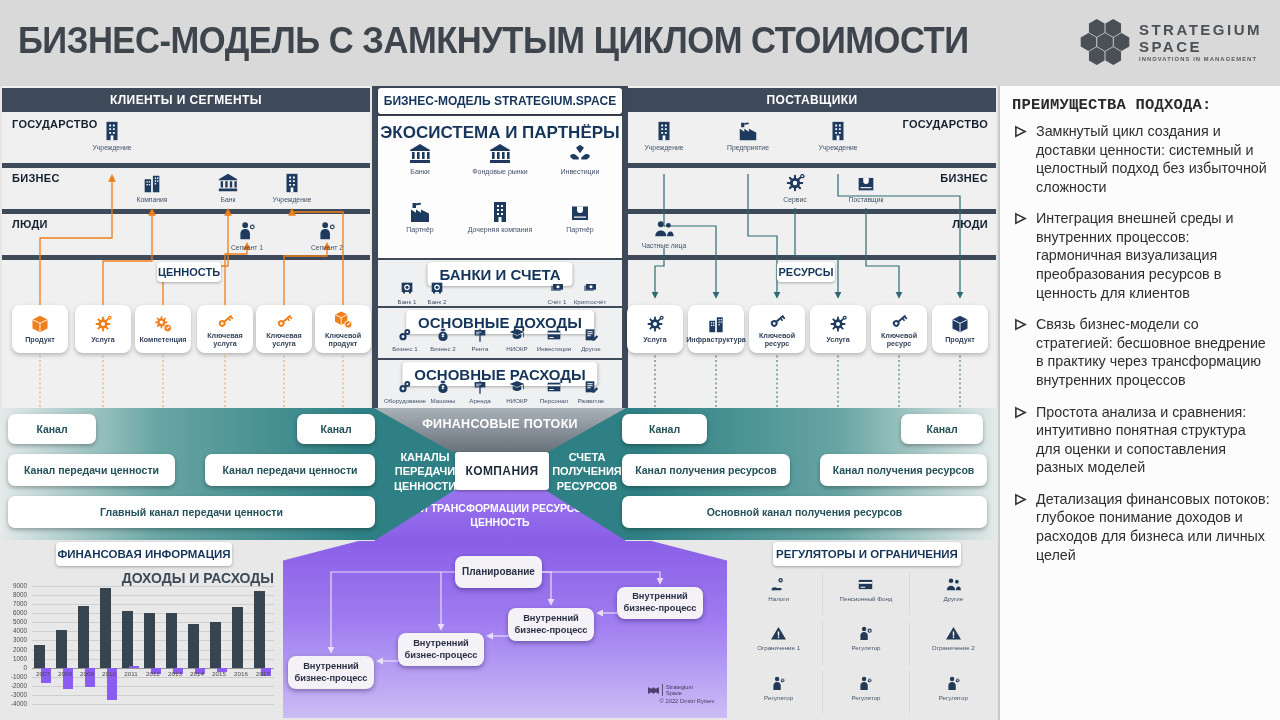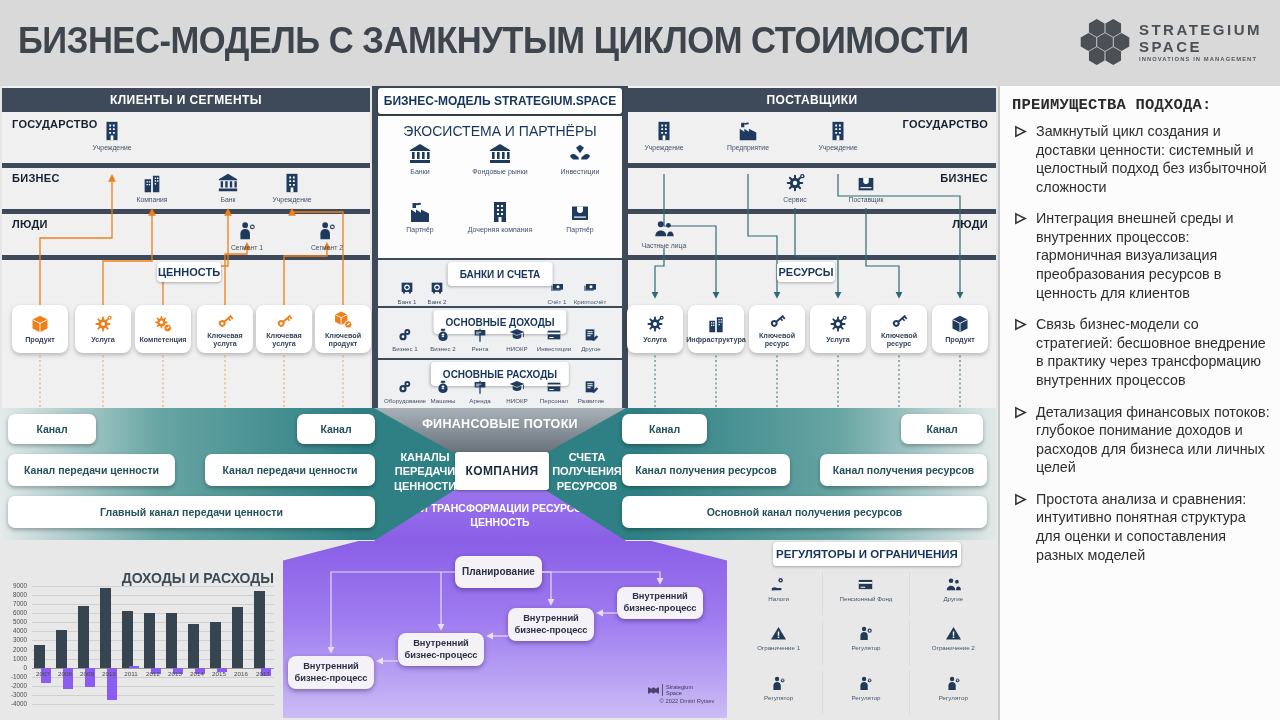--- a/index.html
+++ b/index.html
@@ -21,26 +21,26 @@
   .sep{position:absolute;height:5px;background:#3e4a59;}
   .hdrbar{position:absolute;top:2px;height:24px;background:#3e4a59;color:#fff;font-size:12px;font-weight:700;display:flex;align-items:center;justify-content:center;letter-spacing:.4px;}
   .cfime{position:absolute;left:372px;top:0;width:256px;height:326px;background:#3e4a59;}
   .cwhite{position:absolute;left:378px;top:2px;width:244px;height:26px;background:#fff;border-radius:3px;box-shadow:0 1px 3px rgba(0,0,0,.35);color:#16355a;font-weight:800;font-size:12px;display:flex;align-items:center;justify-content:center;}
   .row-label{position:absolute;font-size:11px;font-weight:800;color:#15202e;letter-spacing:.3px;}
   .itm{position:absolute;width:72px;display:flex;flex-direction:column;align-items:center;gap:2px;color:#1e3a5f;}
   .itm svg{width:22px;height:22px;flex:none;}
   .itm .lbl{font-size:6.8px;color:#41526b;text-align:center;line-height:1.2;width:100%;}
   .pill{position:absolute;background:#fff;border-radius:4px;box-shadow:0 1px 3px rgba(0,0,0,.3);color:#16355a;font-weight:800;display:flex;align-items:center;justify-content:center;}
   .sec{position:absolute;left:378px;width:244px;background:#eef0f2;}
-  .sec .pill{left:50%;transform:translateX(-50%);top:2px;height:16px;font-size:10px;padding:4px 12px;white-space:nowrap;}
+  .sec .pill{left:50%;transform:translateX(-50%);top:2px;height:16px;font-size:15px;padding:4px 12px;white-space:nowrap;}
   .sec .itm{width:44px;}
   .sec .itm svg{width:16px;height:16px;}
   .sec .itm .lbl{font-size:6.2px;}
   .eco{position:absolute;left:378px;top:30px;width:244px;height:142px;background:#fdfdfd;}
-  .eco-title{position:absolute;left:0;top:7px;width:100%;text-align:center;color:#16355a;font-weight:400;font-size:14px;}
+  .eco-title{position:absolute;left:0;top:7px;width:100%;text-align:center;color:#16355a;font-weight:700;font-size:17px;}
   .eco .itm{width:80px;}
   .eco .itm svg{width:24px;height:24px;}
   .eco .itm .lbl{font-size:7px;}
 
   .vcard{position:absolute;width:56px;height:48px;background:#fff;border-radius:8px;box-shadow:0 2px 4px rgba(0,0,0,.25);display:flex;flex-direction:column;align-items:center;justify-content:center;gap:2px;padding:2px 1px;box-sizing:border-box;}
   .vcard svg{width:20px;height:20px;}
   .vcard .lbl{font-size:7.2px;color:#35455c;text-align:center;line-height:1.15;font-weight:700;}
   #vals .vcard svg{color:#ef7f1a;}
   #ress .vcard svg{color:#1e3a5f;}
 
@@ -677,20 +677,21 @@
     <div class="chbox" style="left:8px;top:368px;width:167px;height:32px;">Канал передачи ценности</div>
     <div class="chbox" style="left:205px;top:368px;width:170px;height:32px;">Канал передачи ценности</div>
     <div class="chbox" style="left:8px;top:410px;width:367px;height:32px;">Главный канал передачи ценности</div>
     <div class="chbox" style="left:622px;top:328px;width:85px;height:30px;">Канал</div>
     <div class="chbox" style="left:901px;top:328px;width:82px;height:30px;">Канал</div>
     <div class="chbox" style="left:622px;top:368px;width:168px;height:32px;">Канал получения ресурсов</div>
     <div class="chbox" style="left:820px;top:368px;width:167px;height:32px;">Канал получения ресурсов</div>
     <div class="chbox" style="left:622px;top:410px;width:365px;height:32px;">Основной канал получения ресурсов</div>
 
     <div id="fin">
+      <div class="pill fin-pill">ФИНАНСОВАЯ ИНФОРМАЦИЯ</div>
       <div id="chart-title">ДОХОДЫ И РАСХОДЫ</div>
       <div id="chart-ylab">
           <div class="yl" style="top: 114px;">-4000</div>
           <div class="yl" style="top: 104.923px;">-3000</div>
           <div class="yl" style="top: 95.8462px;">-2000</div>
           <div class="yl" style="top: 86.7692px;">-1000</div>
           <div class="yl" style="top: 77.6923px;">0</div>
           <div class="yl" style="top: 68.6154px;">1000</div>
           <div class="yl" style="top: 59.5385px;">2000</div>
           <div class="yl" style="top: 50.4615px;">3000</div>
@@ -870,24 +871,24 @@
           <svg width="13" height="13" viewBox="0 0 14 14">
             <polygon points="2,2 12,7 2,12" fill="none" stroke="#333" stroke-width="1.7"></polygon>
           </svg>
           <span class="btxt">Связь бизнес-модели со стратегией: бесшовное внедрение в практику через трансформацию внутренних процессов</span>
         </div>
 
         <div class="blt">
           <svg width="13" height="13" viewBox="0 0 14 14">
             <polygon points="2,2 12,7 2,12" fill="none" stroke="#333" stroke-width="1.7"></polygon>
           </svg>
-          <span class="btxt">Детализация финансовых потоков: глубокое понимание доходов и расходов для бизнеса или личных целей</span>
+          <span class="btxt">Простота анализа и сравнения: интуитивно понятная структура для оценки и сопоставления разных моделей</span>
         </div>
 
         <div class="blt">
           <svg width="13" height="13" viewBox="0 0 14 14">
             <polygon points="2,2 12,7 2,12" fill="none" stroke="#333" stroke-width="1.7"></polygon>
           </svg>
-          <span class="btxt">Простота анализа и сравнения: интуитивно понятная структура для оценки и сопоставления разных моделей</span>
+          <span class="btxt">Детализация финансовых потоков: глубокое понимание доходов и расходов для бизнеса или личных целей</span>
         </div>
       </div>
   </aside>
 </div>
 
 </body></html>

